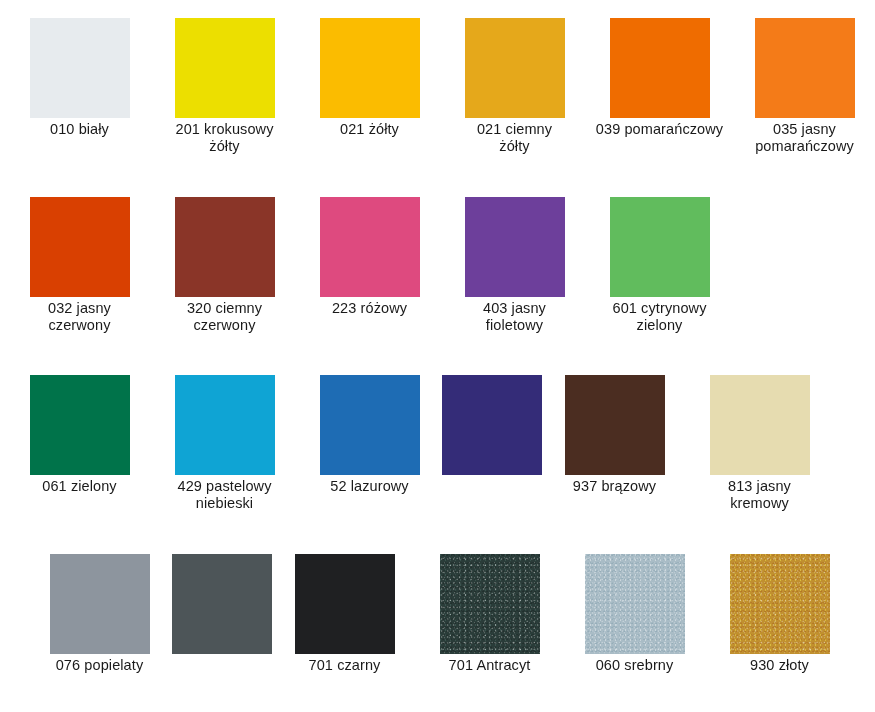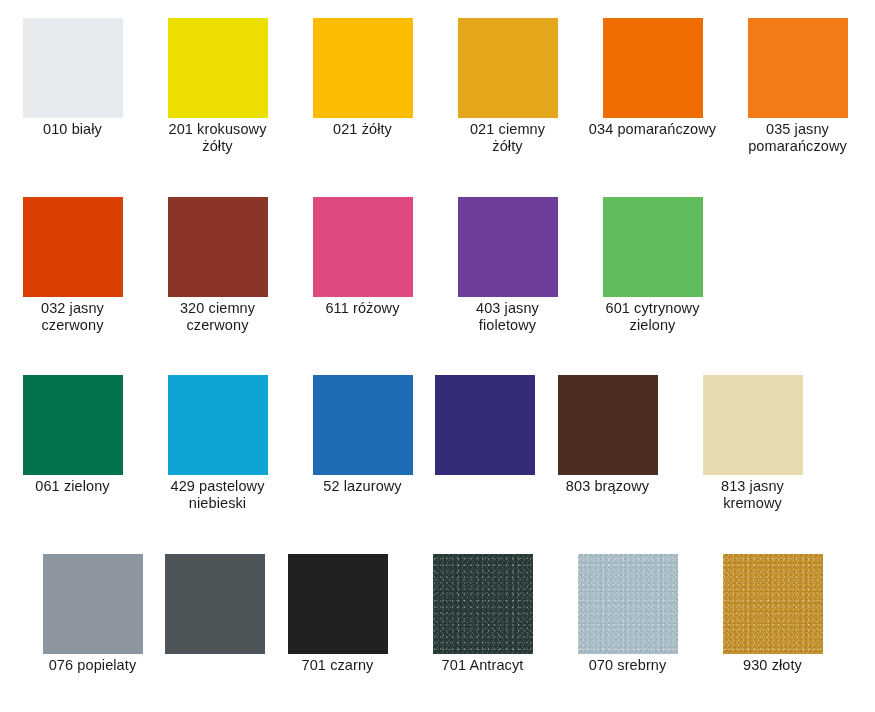--- a/index.html
+++ b/index.html
@@ -14,21 +14,21 @@
     overflow: hidden;
   }
   #palette {
     position: relative;
     width: 875px;
     height: 712px;
     background: #ffffff;
   }
   .swatch-row {
     position: absolute;
-    left: 0;
+    left: 7px;
     width: 707px;
     display: flex;
   }
   .swatch-row.r0 { top: 18px; }
   .swatch-row.r1 { top: 197px; }
   .swatch-row.r2 { top: 375px; }
   .swatch-row.r3 { top: 554px; padding-left: 20px; }
 
   .swatch-cell {
     width: 145.8px;
@@ -74,42 +74,42 @@
         <div class="swatch-chip" style="background: rgb(251, 188, 0);"></div>
         <div class="swatch-label">021 żółty</div>
       </div>
       <div class="swatch-cell">
         <div class="swatch-chip" style="background: rgb(229, 168, 27);"></div>
         <div class="swatch-label">021 ciemny
 żółty</div>
       </div>
       <div class="swatch-cell">
         <div class="swatch-chip" style="background: rgb(239, 108, 0);"></div>
-        <div class="swatch-label">034 pomarańczowy</div>
+        <div class="swatch-label">039 pomarańczowy</div>
       </div>
       <div class="swatch-cell">
         <div class="swatch-chip" style="background: rgb(244, 123, 24);"></div>
         <div class="swatch-label">035 jasny
 pomarańczowy</div>
       </div>
     </div>
   <div class="swatch-row r1">
       <div class="swatch-cell">
         <div class="swatch-chip" style="background: rgb(217, 64, 1);"></div>
         <div class="swatch-label">032 jasny
 czerwony</div>
       </div>
       <div class="swatch-cell">
         <div class="swatch-chip" style="background: rgb(138, 53, 40);"></div>
         <div class="swatch-label">320 ciemny
 czerwony</div>
       </div>
       <div class="swatch-cell">
         <div class="swatch-chip" style="background: rgb(222, 74, 127);"></div>
-        <div class="swatch-label">611 różowy</div>
+        <div class="swatch-label">223 różowy</div>
       </div>
       <div class="swatch-cell">
         <div class="swatch-chip" style="background: rgb(109, 63, 155);"></div>
         <div class="swatch-label">403 jasny
 fioletowy</div>
       </div>
       <div class="swatch-cell">
         <div class="swatch-chip" style="background: rgb(97, 188, 93);"></div>
         <div class="swatch-label">601 cytrynowy
 zielony</div>
@@ -127,21 +127,21 @@
       </div>
       <div class="swatch-cell">
         <div class="swatch-chip" style="background: rgb(30, 108, 180);"></div>
         <div class="swatch-label">52 lazurowy</div>
       </div>
       <div class="swatch-cell">
         <div class="swatch-chip" style="background: rgb(52, 44, 120);"></div>
       </div>
       <div class="swatch-cell">
         <div class="swatch-chip" style="background: rgb(75, 45, 33);"></div>
-        <div class="swatch-label">803 brązowy</div>
+        <div class="swatch-label">937 brązowy</div>
       </div>
       <div class="swatch-cell">
         <div class="swatch-chip" style="background: rgb(230, 220, 176);"></div>
         <div class="swatch-label">813 jasny
 kremowy</div>
       </div>
     </div>
   <div class="swatch-row r3">
       <div class="swatch-cell">
         <div class="swatch-chip" style="background: rgb(141, 149, 158);"></div>
@@ -153,20 +153,20 @@
       <div class="swatch-cell">
         <div class="swatch-chip" style="background: rgb(31, 32, 34);"></div>
         <div class="swatch-label">701 czarny</div>
       </div>
       <div class="swatch-cell">
         <div class="swatch-chip metallic" style="background: radial-gradient(circle at 12% 18%, rgba(255, 255, 255, 0.4) 0px, rgba(255, 255, 255, 0.4) 0.6px, transparent 1px) 0% 0% / 5px 5px, radial-gradient(circle at 47% 63%, rgba(255, 255, 255, 0.3) 0px, rgba(255, 255, 255, 0.3) 0.6px, transparent 1px) 0% 0% / 7px 7px, radial-gradient(circle at 78% 31%, rgba(0, 0, 0, 0.22) 0px, rgba(0, 0, 0, 0.22) 0.6px, transparent 1px) 0% 0% / 4px 4px, radial-gradient(circle at 29% 84%, rgba(255, 255, 255, 0.26) 0px, rgba(255, 255, 255, 0.26) 0.6px, transparent 1px) 0% 0% / 6px 6px, radial-gradient(circle at 64% 9%, rgba(0, 0, 0, 0.18) 0px, rgba(0, 0, 0, 0.18) 0.6px, transparent 1px) 0% 0% / 8px 8px, radial-gradient(circle at 90% 72%, rgba(255, 255, 255, 0.22) 0px, rgba(255, 255, 255, 0.22) 0.6px, transparent 1px) 0% 0% / 5px 5px,  0% 0% / auto rgb(42, 60, 57);"></div>
         <div class="swatch-label">701 Antracyt</div>
       </div>
       <div class="swatch-cell">
         <div class="swatch-chip metallic" style="background: radial-gradient(circle at 12% 18%, rgba(255, 255, 255, 0.4) 0px, rgba(255, 255, 255, 0.4) 0.6px, transparent 1px) 0% 0% / 5px 5px, radial-gradient(circle at 47% 63%, rgba(255, 255, 255, 0.3) 0px, rgba(255, 255, 255, 0.3) 0.6px, transparent 1px) 0% 0% / 7px 7px, radial-gradient(circle at 78% 31%, rgba(0, 0, 0, 0.22) 0px, rgba(0, 0, 0, 0.22) 0.6px, transparent 1px) 0% 0% / 4px 4px, radial-gradient(circle at 29% 84%, rgba(255, 255, 255, 0.26) 0px, rgba(255, 255, 255, 0.26) 0.6px, transparent 1px) 0% 0% / 6px 6px, radial-gradient(circle at 64% 9%, rgba(0, 0, 0, 0.18) 0px, rgba(0, 0, 0, 0.18) 0.6px, transparent 1px) 0% 0% / 8px 8px, radial-gradient(circle at 90% 72%, rgba(255, 255, 255, 0.22) 0px, rgba(255, 255, 255, 0.22) 0.6px, transparent 1px) 0% 0% / 5px 5px,  0% 0% / auto rgb(169, 188, 198);"></div>
-        <div class="swatch-label">070 srebrny</div>
+        <div class="swatch-label">060 srebrny</div>
       </div>
       <div class="swatch-cell">
         <div class="swatch-chip metallic" style="background: radial-gradient(circle at 12% 18%, rgba(255, 255, 255, 0.4) 0px, rgba(255, 255, 255, 0.4) 0.6px, transparent 1px) 0% 0% / 5px 5px, radial-gradient(circle at 47% 63%, rgba(255, 255, 255, 0.3) 0px, rgba(255, 255, 255, 0.3) 0.6px, transparent 1px) 0% 0% / 7px 7px, radial-gradient(circle at 78% 31%, rgba(0, 0, 0, 0.22) 0px, rgba(0, 0, 0, 0.22) 0.6px, transparent 1px) 0% 0% / 4px 4px, radial-gradient(circle at 29% 84%, rgba(255, 255, 255, 0.26) 0px, rgba(255, 255, 255, 0.26) 0.6px, transparent 1px) 0% 0% / 6px 6px, radial-gradient(circle at 64% 9%, rgba(0, 0, 0, 0.18) 0px, rgba(0, 0, 0, 0.18) 0.6px, transparent 1px) 0% 0% / 8px 8px, radial-gradient(circle at 90% 72%, rgba(255, 255, 255, 0.22) 0px, rgba(255, 255, 255, 0.22) 0.6px, transparent 1px) 0% 0% / 5px 5px,  0% 0% / auto rgb(193, 144, 47);"></div>
         <div class="swatch-label">930 złoty</div>
       </div>
     </div>
 </div>
 
 </body></html>

